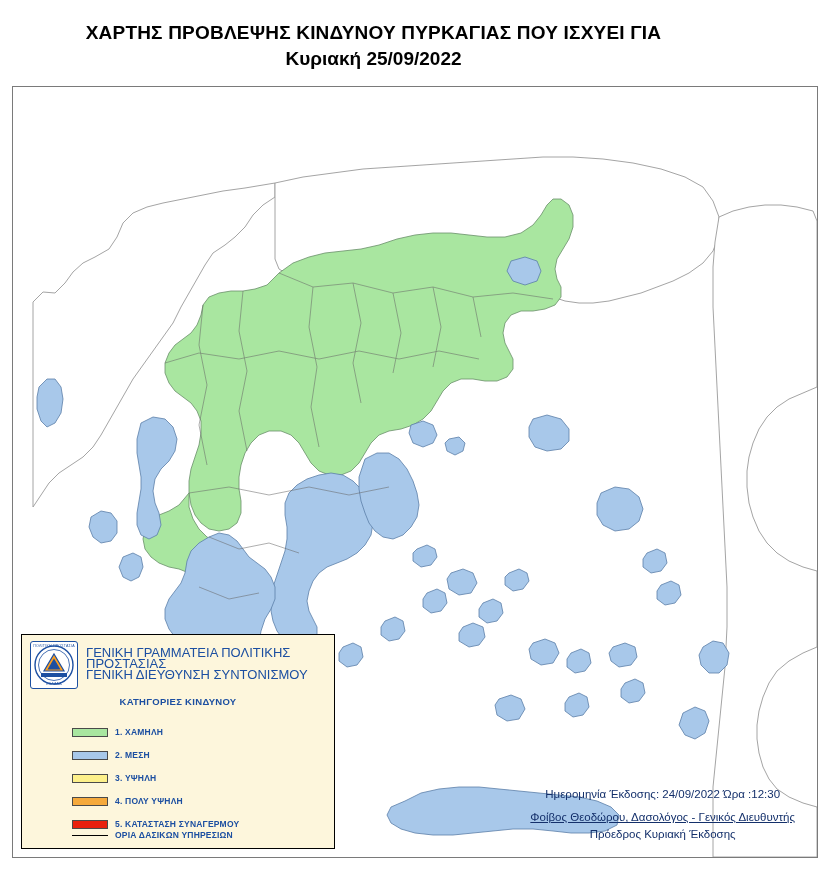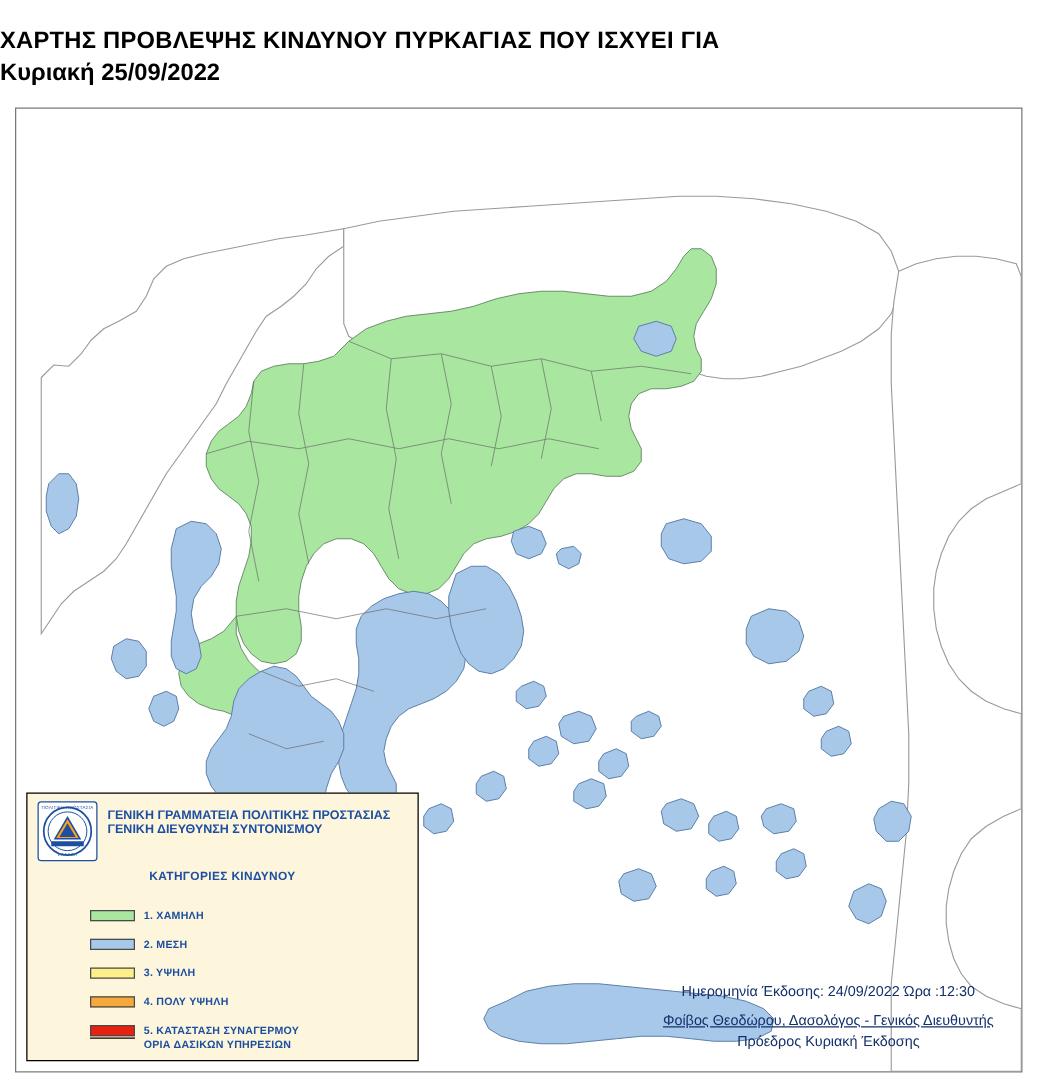--- a/index.html
+++ b/index.html
@@ -6,20 +6,21 @@
   body{
     width:830px;height:872px;
     background:#ffffff;
     font-family:"Liberation Sans", sans-serif;
     color:#000;
     overflow:hidden;
     position:relative;
   }
   #title-block{
     width:747px;
+    text-align:center;
     padding-top:20px;
     box-sizing:border-box;
   }
   #title-line1{
     font-size:19px;
     font-weight:bold;
     letter-spacing:.2px;
     line-height:26px;
   }
   #title-line2{
@@ -65,24 +66,24 @@
     position:absolute;
     left:0;width:46px;
     text-align:center;
     font-size:3.6px;
     color:#1c4fa1;
     letter-spacing:.2px;
   }
   #legend-logo .ring-text-top{top:2px;}
   #legend-logo .ring-text-bottom{bottom:2px;}
   #legend-org{
-    font-size:10px;
+    font-size:13px;
     line-height:11px;
     color:#1c4fa1;
-    font-weight:bold;
+    font-weight:normal;
     padding-top:6px;
   }
   #legend-cat-title{
     font-size:9.5px;
     color:#1c4fa1;
     font-weight:bold;
     text-align:center;
     margin:7px 0 20px 0;
     letter-spacing:.3px;
   }
@@ -98,20 +99,21 @@
     box-sizing:border-box;
   }
   .legend-label{
     font-size:8.5px;
     color:#1c4fa1;
     font-weight:bold;
     letter-spacing:.2px;
   }
   #legend-line-row{
     display:flex;
+    align-items:center;
     gap:7px;
     margin:0 0 0 42px;
     border-top:0;
   }
   #legend-line-swatch{
     width:36px;height:0;
     border-top:1.6px solid #000;
   }
   #issue-block{
     position:absolute;

